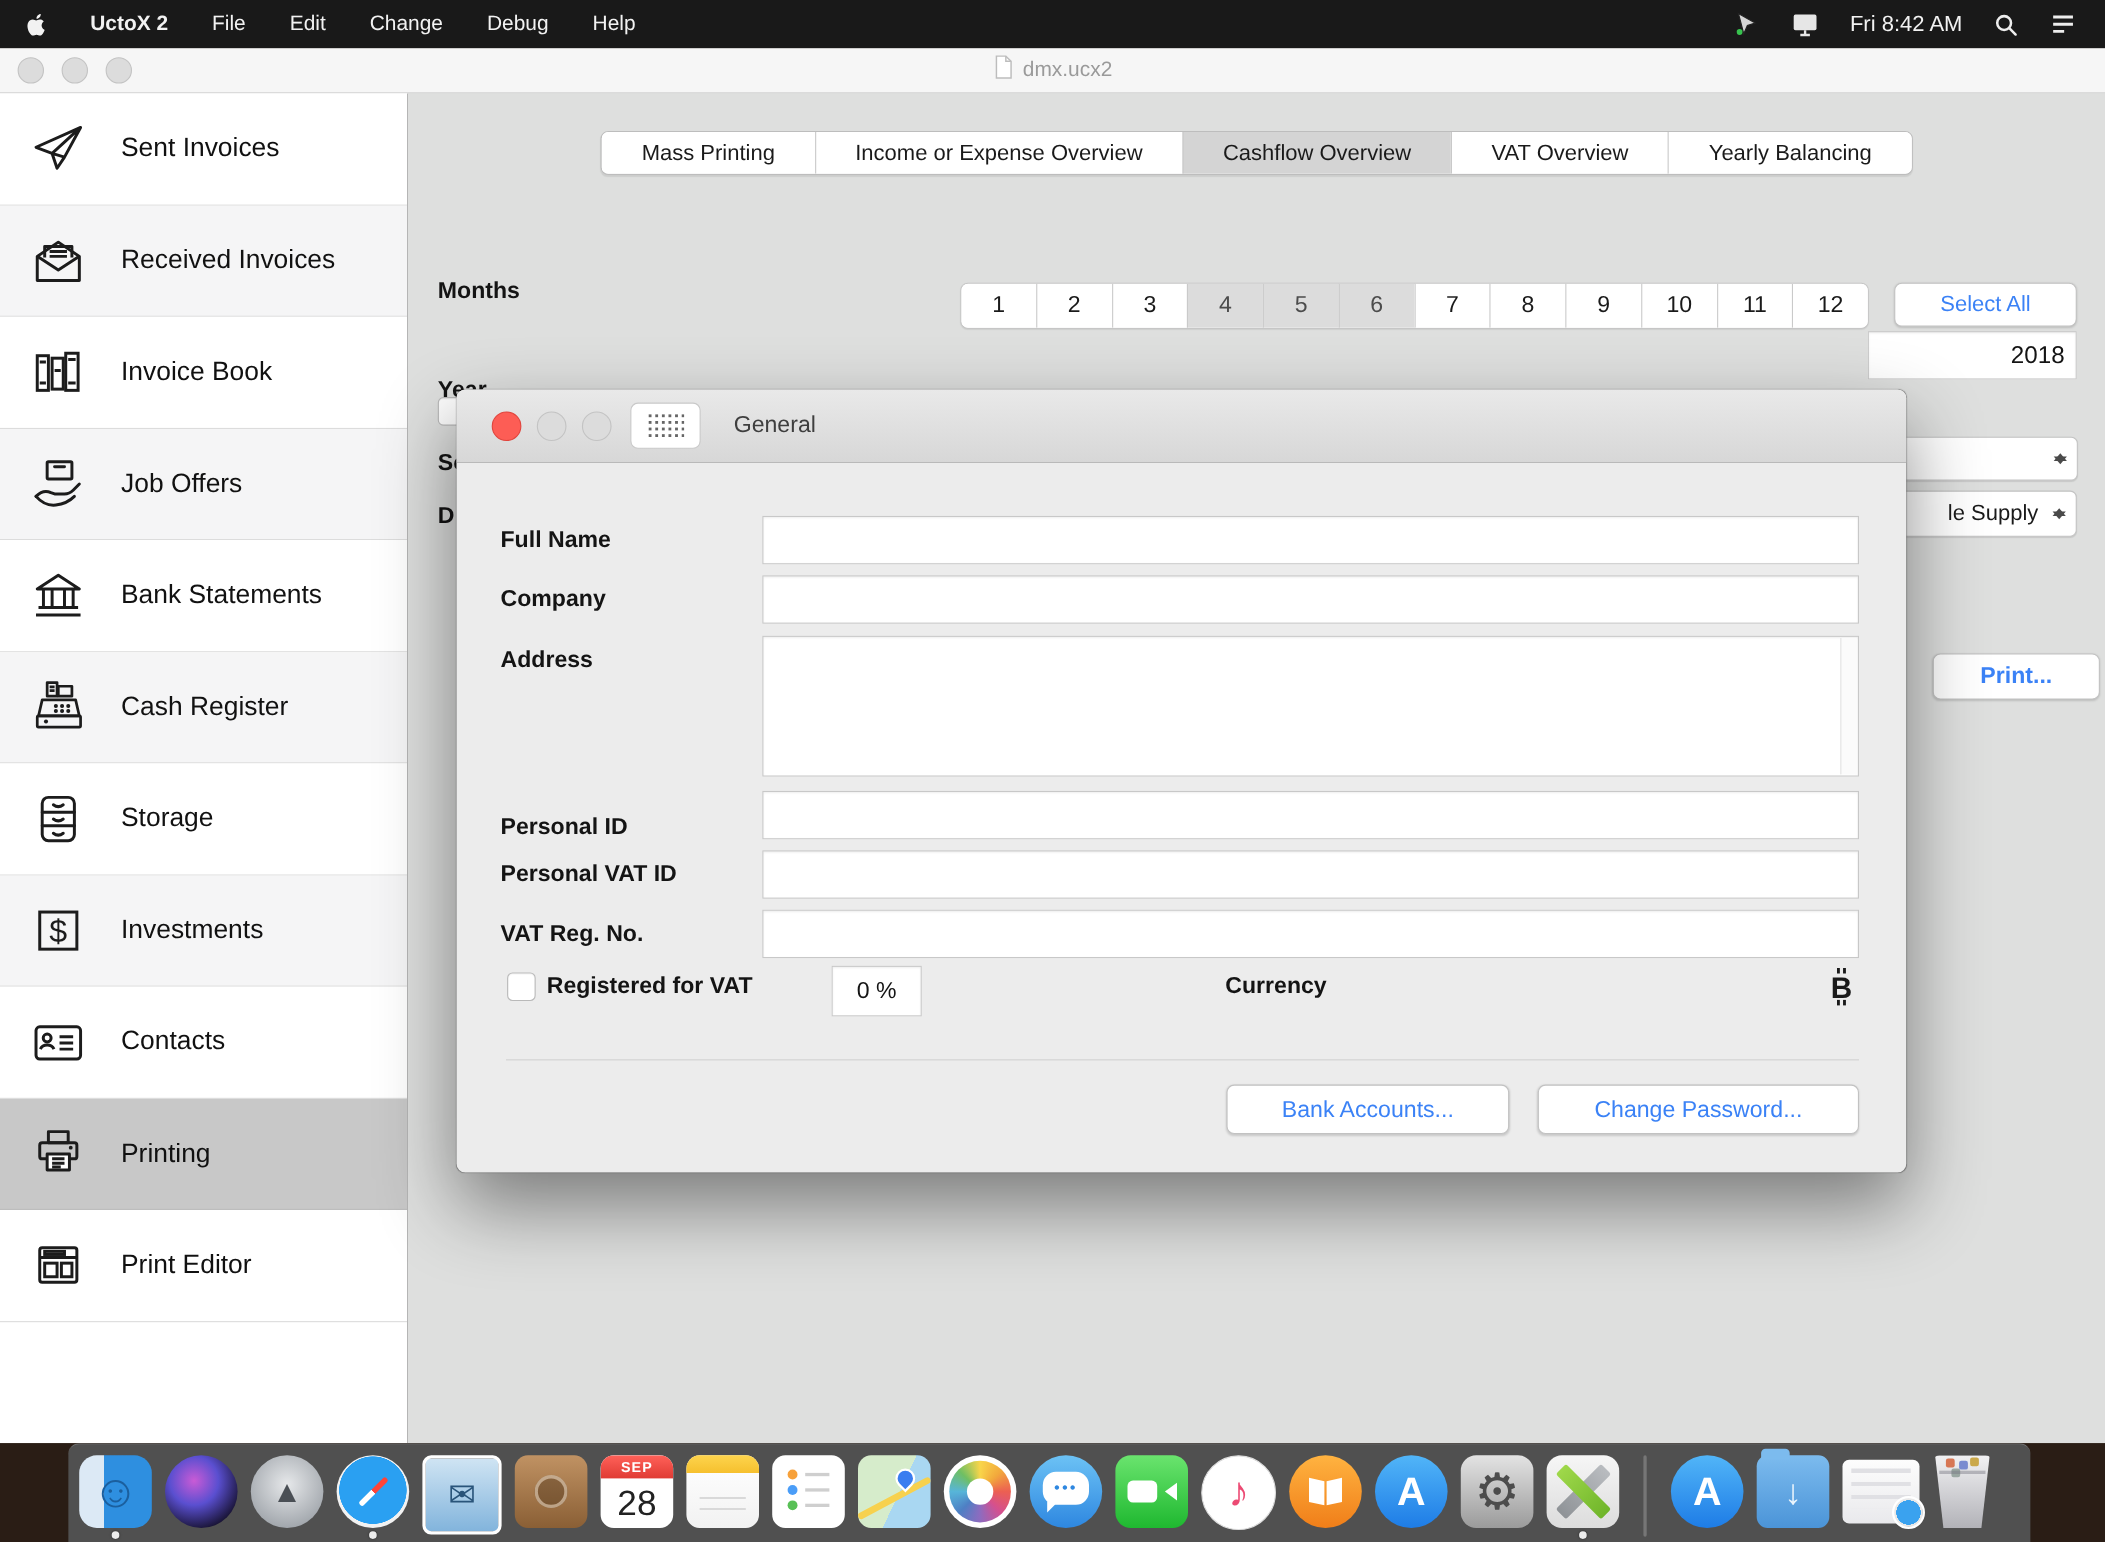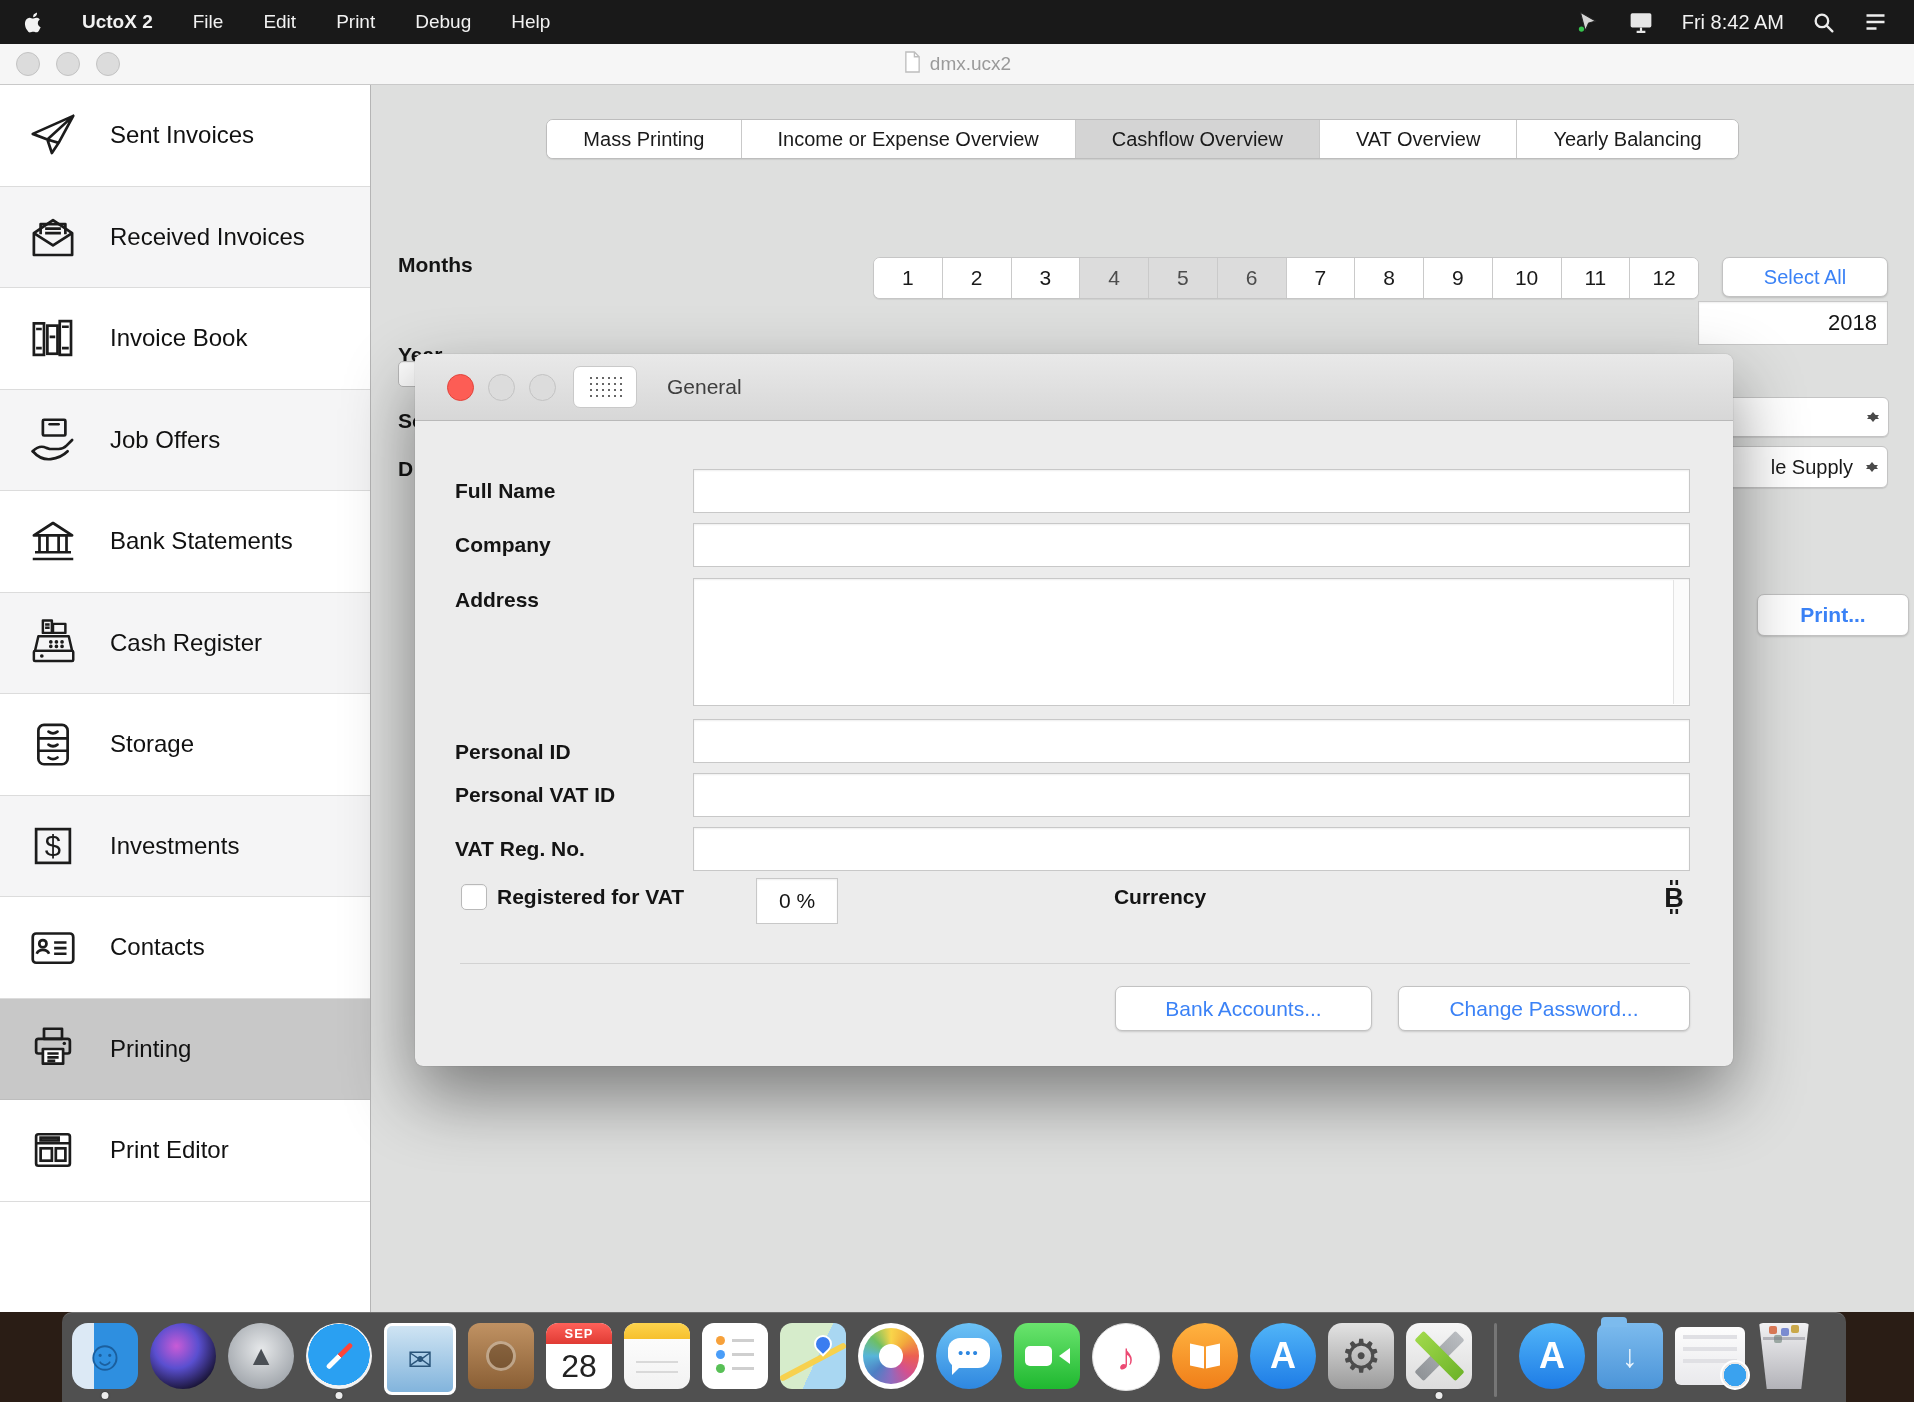--- a/index.html
+++ b/index.html
@@ -249,21 +249,21 @@
         <svg width="18" height="21" viewBox="0 0 17 20" fill="#f2f2f2">
             <path d="M11.4 3.6c.6-.8 1.1-1.9.9-3-.9 0-2 .6-2.7 1.4-.6.7-1.1 1.8-.9 2.9 1 .1 2-.5 2.7-1.3z"></path>
             <path d="M13.1 10.6c0-2.2 1.8-3.3 1.9-3.4-1-1.5-2.6-1.7-3.2-1.7-1.4-.1-2.7.8-3.4.8-.7 0-1.8-.8-3-.8-1.5 0-3 .9-3.8 2.3-1.6 2.8-.4 7 1.2 9.3.8 1.1 1.7 2.4 2.9 2.3 1.2 0 1.6-.7 3-.7s1.8.7 3 .7c1.3 0 2.1-1.1 2.8-2.3.9-1.3 1.3-2.6 1.3-2.7 0 0-2.6-1-2.7-3.8z"></path>
           </svg>
       </span>
       <span class="appname">UctoX 2</span>
       <span class="menus" style="display:flex;gap:40px;">
 
       <span class="menu-item">File</span>
           <span class="menu-item">Edit</span>
-          <span class="menu-item">Print</span>
+          <span class="menu-item">Change</span>
           <span class="menu-item">Debug</span>
           <span class="menu-item">Help</span>
         </span>
     </div>
     <div class="spacer"></div>
     <div class="right">
       <span class="mb-ic">
         <svg width="24" height="24" viewBox="0 0 22 22">
             <path d="M4 2l14 8-6.5 2L8.5 19Z" fill="#d5d5d5" stroke="#222" stroke-width="1"></path>
             <circle cx="5" cy="17.5" r="2.4" fill="#37c24e"></circle>

